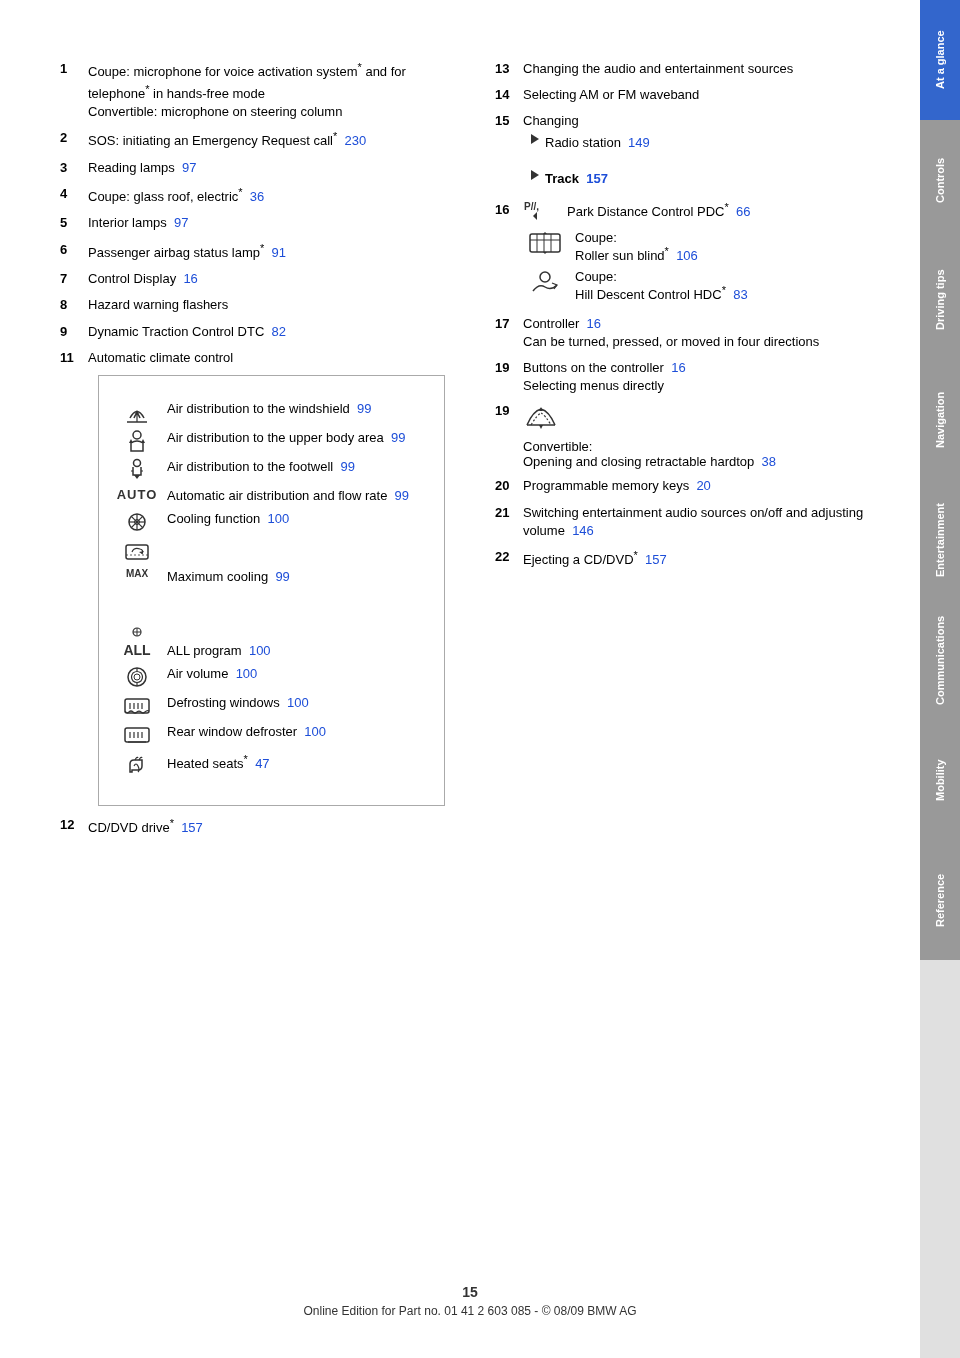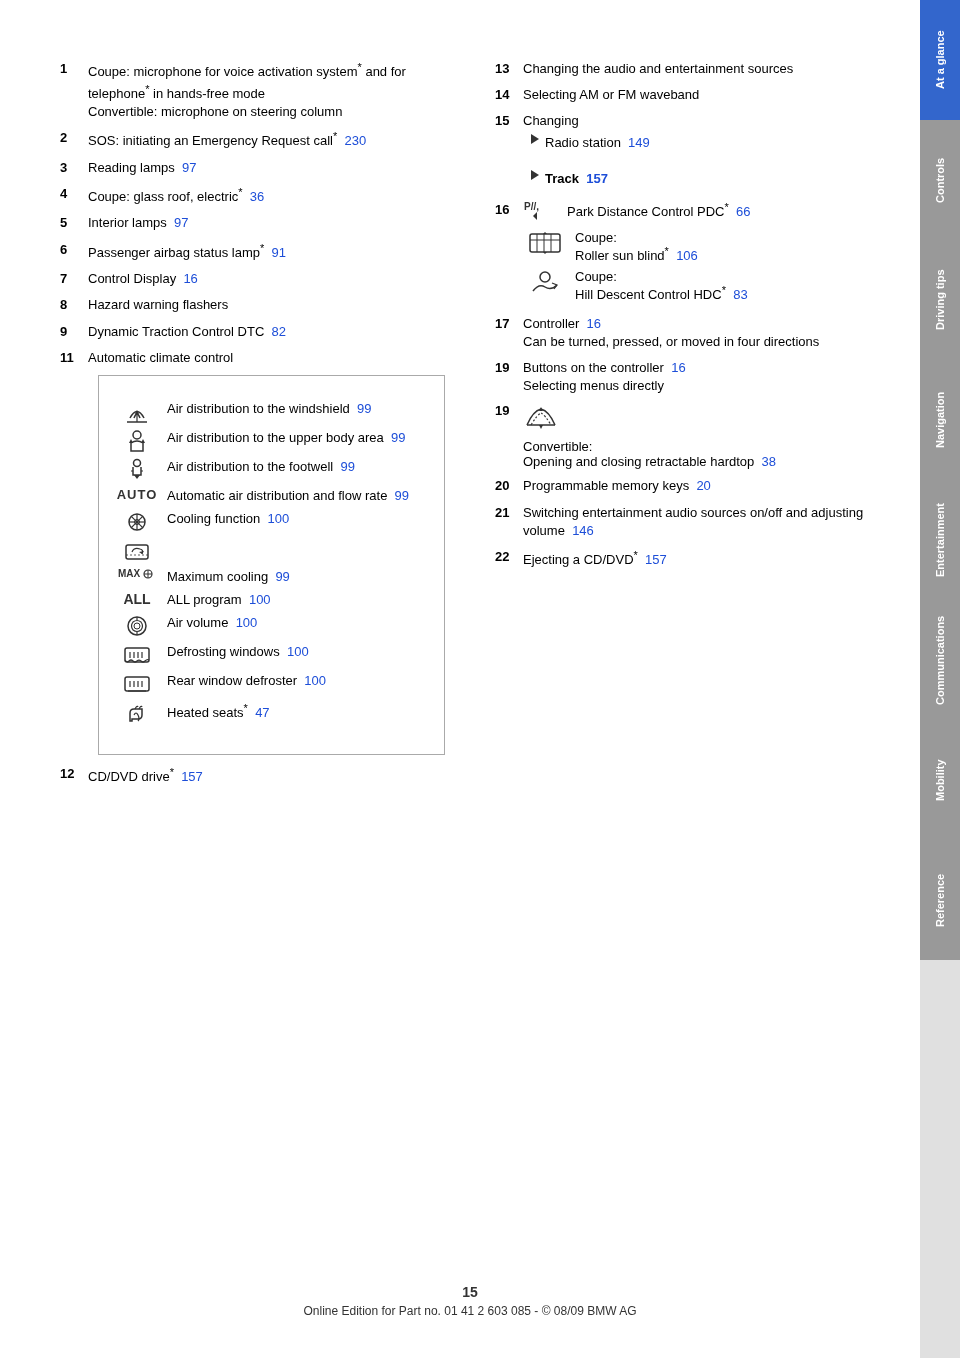--- a/index.html
+++ b/index.html
@@ -270,21 +270,21 @@
                 <rect x="4" y="6" width="22" height="14" rx="2" stroke="#333" stroke-width="1.5" fill="none"></rect>
                 <path d="M10 13 Q12 8 18 10 Q22 11 20 15" stroke="#333" stroke-width="1.2" fill="none"></path>
                 <polygon points="20,15 17,13 22,12" fill="#333"></polygon>
                 <line x1="4" y1="16" x2="26" y2="16" stroke="#333" stroke-width="0.8" stroke-dasharray="2,2"></line>
               </svg>
             </div>
           </div>
 
           <div class="sub-item">
             <div class="sub-icon">
-              <div style="display:flex;flex-direction:row;align-items:center;">
+              <div style="display:flex;flex-direction:column;align-items:center;gap:48px;">
                 <span style="font-size:10px;font-weight:bold;color:#333;">MAX</span>
                 <svg width="16" height="10" viewBox="0 0 16 10">
                   <circle cx="8" cy="5" r="4" stroke="#333" stroke-width="1.2" fill="none"></circle>
                   <line x1="8" y1="1" x2="8" y2="9" stroke="#333" stroke-width="1"></line>
                   <line x1="4" y1="5" x2="12" y2="5" stroke="#333" stroke-width="1"></line>
                 </svg>
               </div>
             </div>
             <div class="sub-text">Maximum cooling&nbsp;&nbsp;<span class="link">99</span></div>
           </div>

